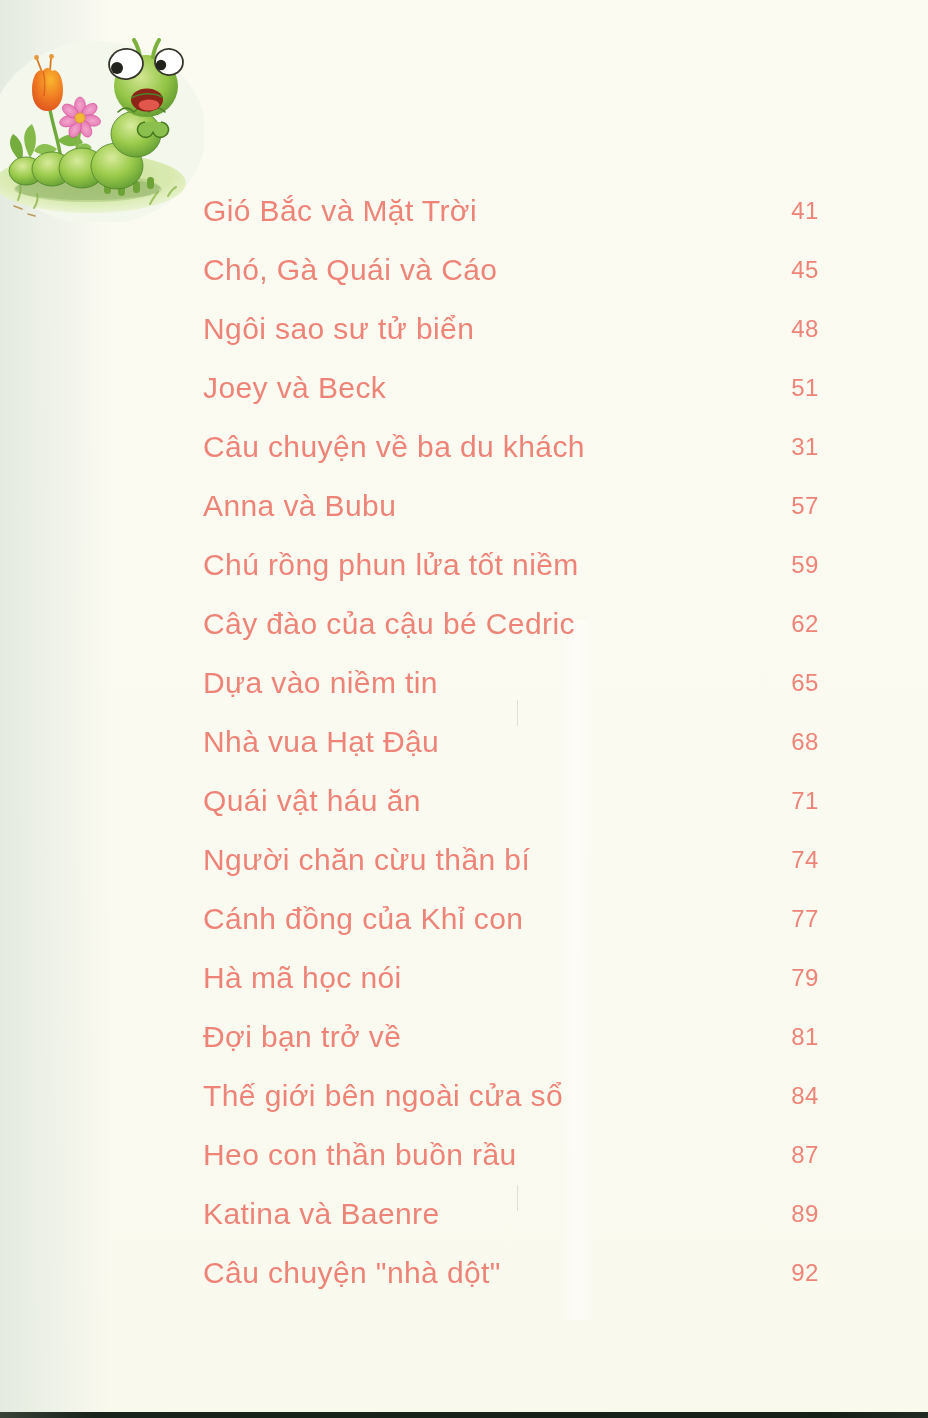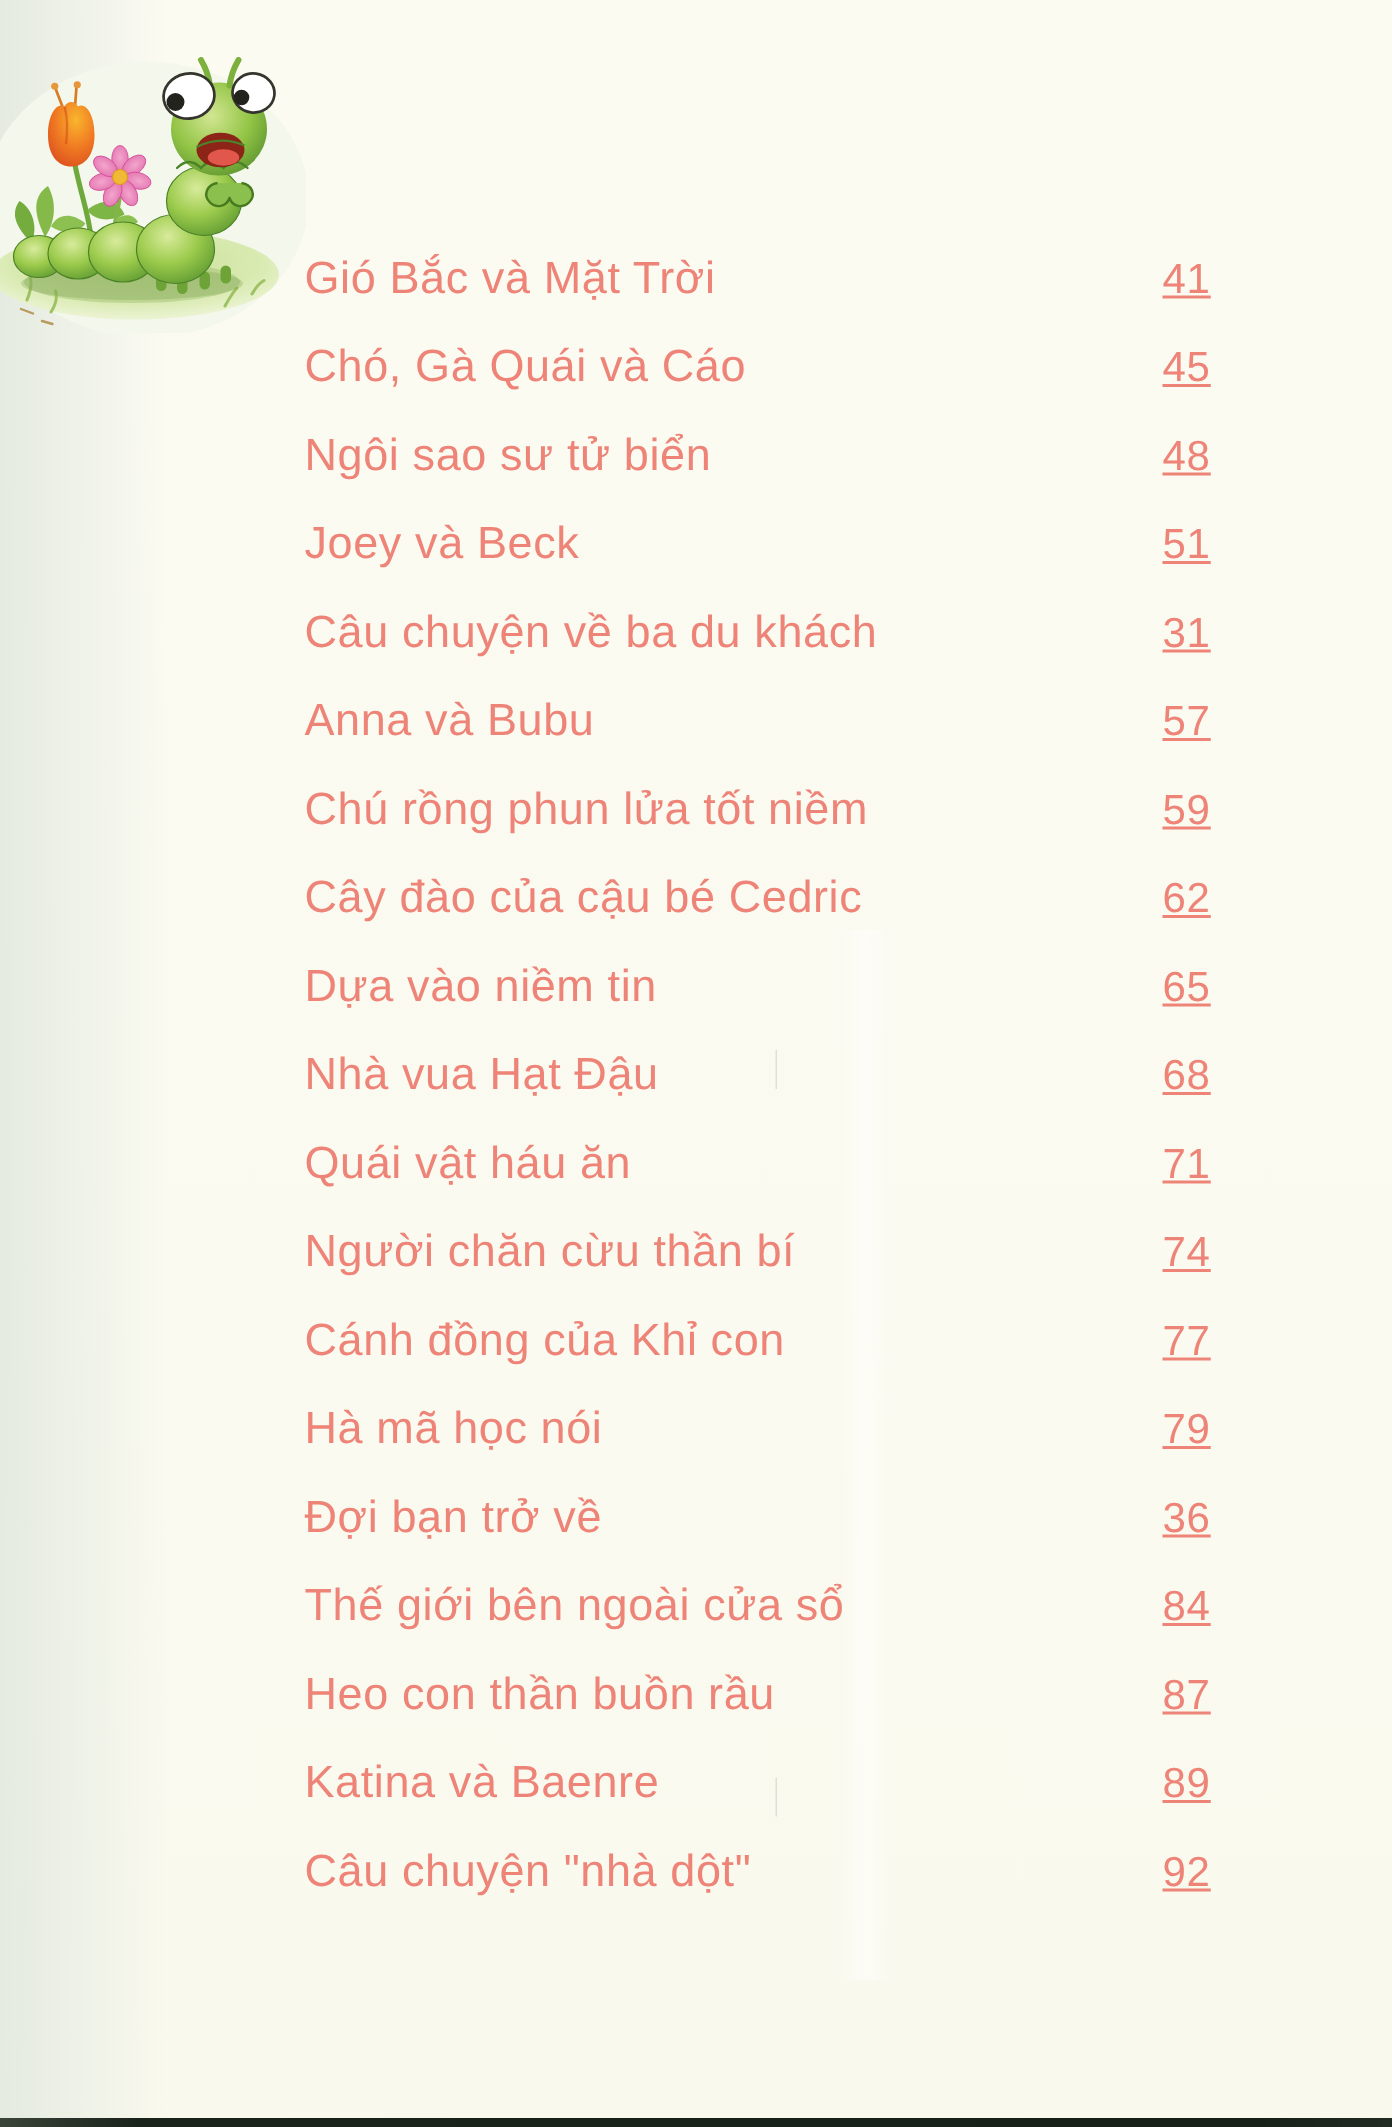--- a/index.html
+++ b/index.html
@@ -34,39 +34,38 @@
   .speck-2{left:517px;top:1185px;}
   
   .book-edge{
     position:absolute;left:0;bottom:0;width:928px;height:6px;
     background:linear-gradient(to right, #3a4438 0%, #19221b 10%, #161f18 90%, #222b23 100%);
   }
   .illustration{
     position:absolute;left:0;top:38px;width:204px;height:184px;
   }
   .toc{
-    position:absolute;left:203px;top:156px;width:632px;
+    position:absolute;left:203px;top:181px;width:632px;
   }
   .toc-row{
     height:59px;
     display:flex;align-items:center;justify-content:space-between;
   }
   .toc-title{
     color:#ee8478;
     font-size:30px;
     letter-spacing:0.4px;
     white-space:nowrap;
   }
   .toc-page{
     color:#ee8478;
-    font-size:28px;
+    font-size:24px;
     letter-spacing:0.5px;
-    text-align:left;
+    text-align:center;
     min-width:60px;
-    text-decoration:underline;
   }
 </style>
 </head>
 <body>
 
 <div class="page">
 
   <div class="spine-shade"></div>
   <div class="scan-streak"></div>
   <div class="scan-speck speck-1"></div>
@@ -238,21 +237,21 @@
       <span class="toc-page">77</span>
     </div>
 
     <div class="toc-row">
       <span class="toc-title">Hà mã học nói</span>
       <span class="toc-page">79</span>
     </div>
 
     <div class="toc-row">
       <span class="toc-title">Đợi bạn trở về</span>
-      <span class="toc-page">36</span>
+      <span class="toc-page">81</span>
     </div>
 
     <div class="toc-row">
       <span class="toc-title">Thế giới bên ngoài cửa sổ</span>
       <span class="toc-page">84</span>
     </div>
 
     <div class="toc-row">
       <span class="toc-title">Heo con thần buồn rầu</span>
       <span class="toc-page">87</span>

